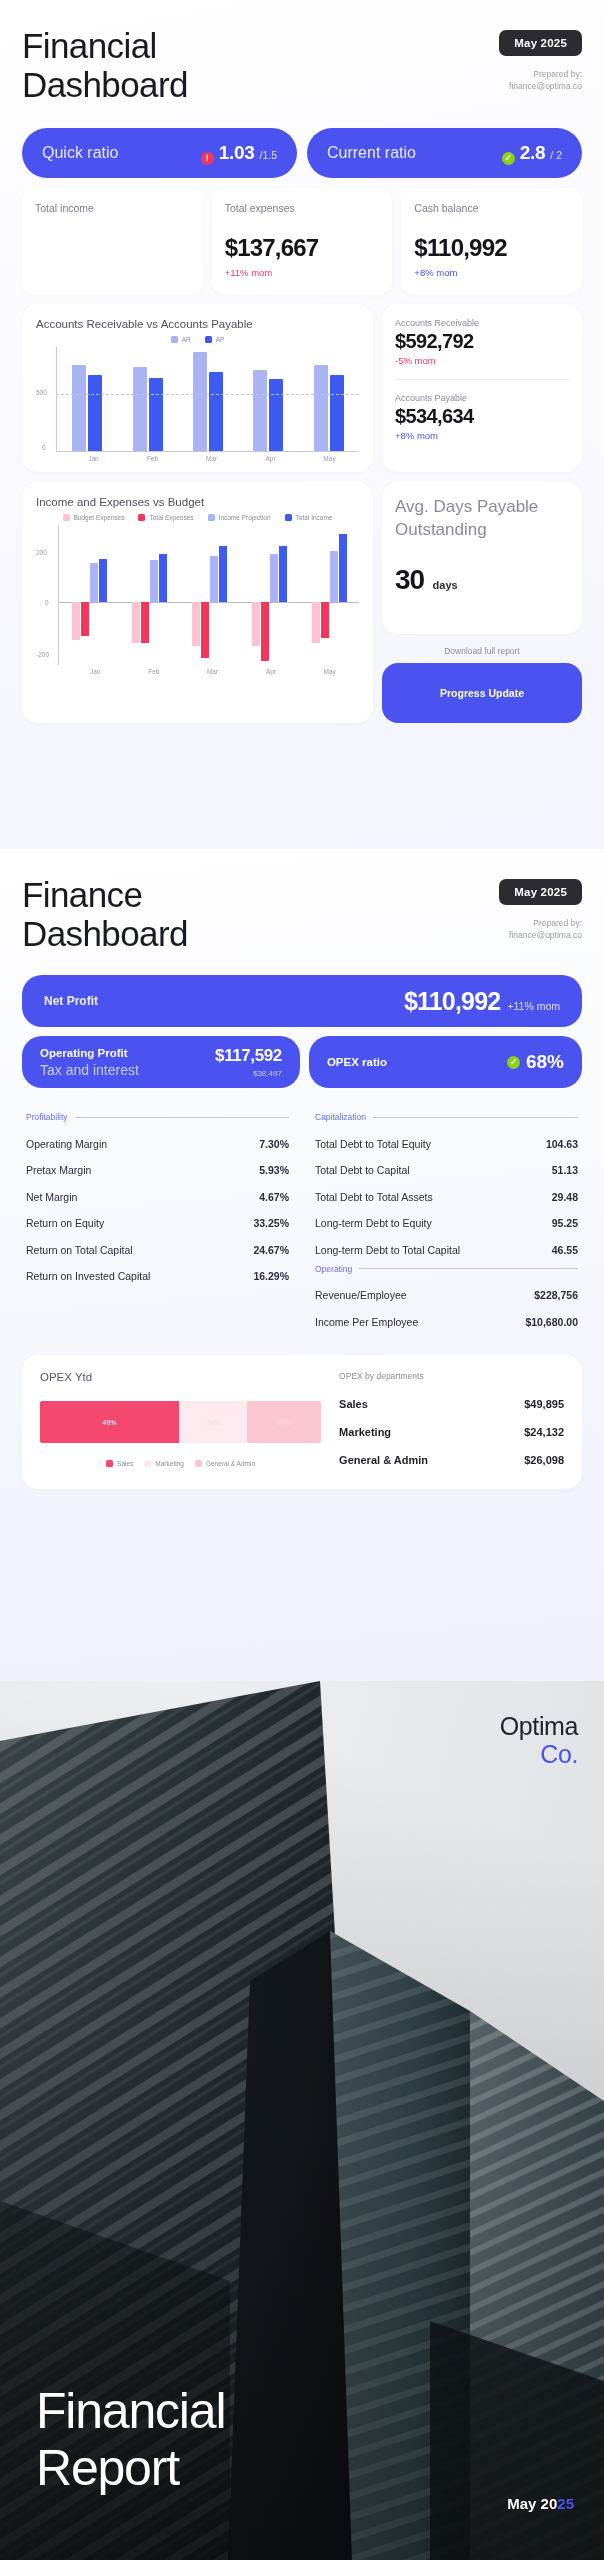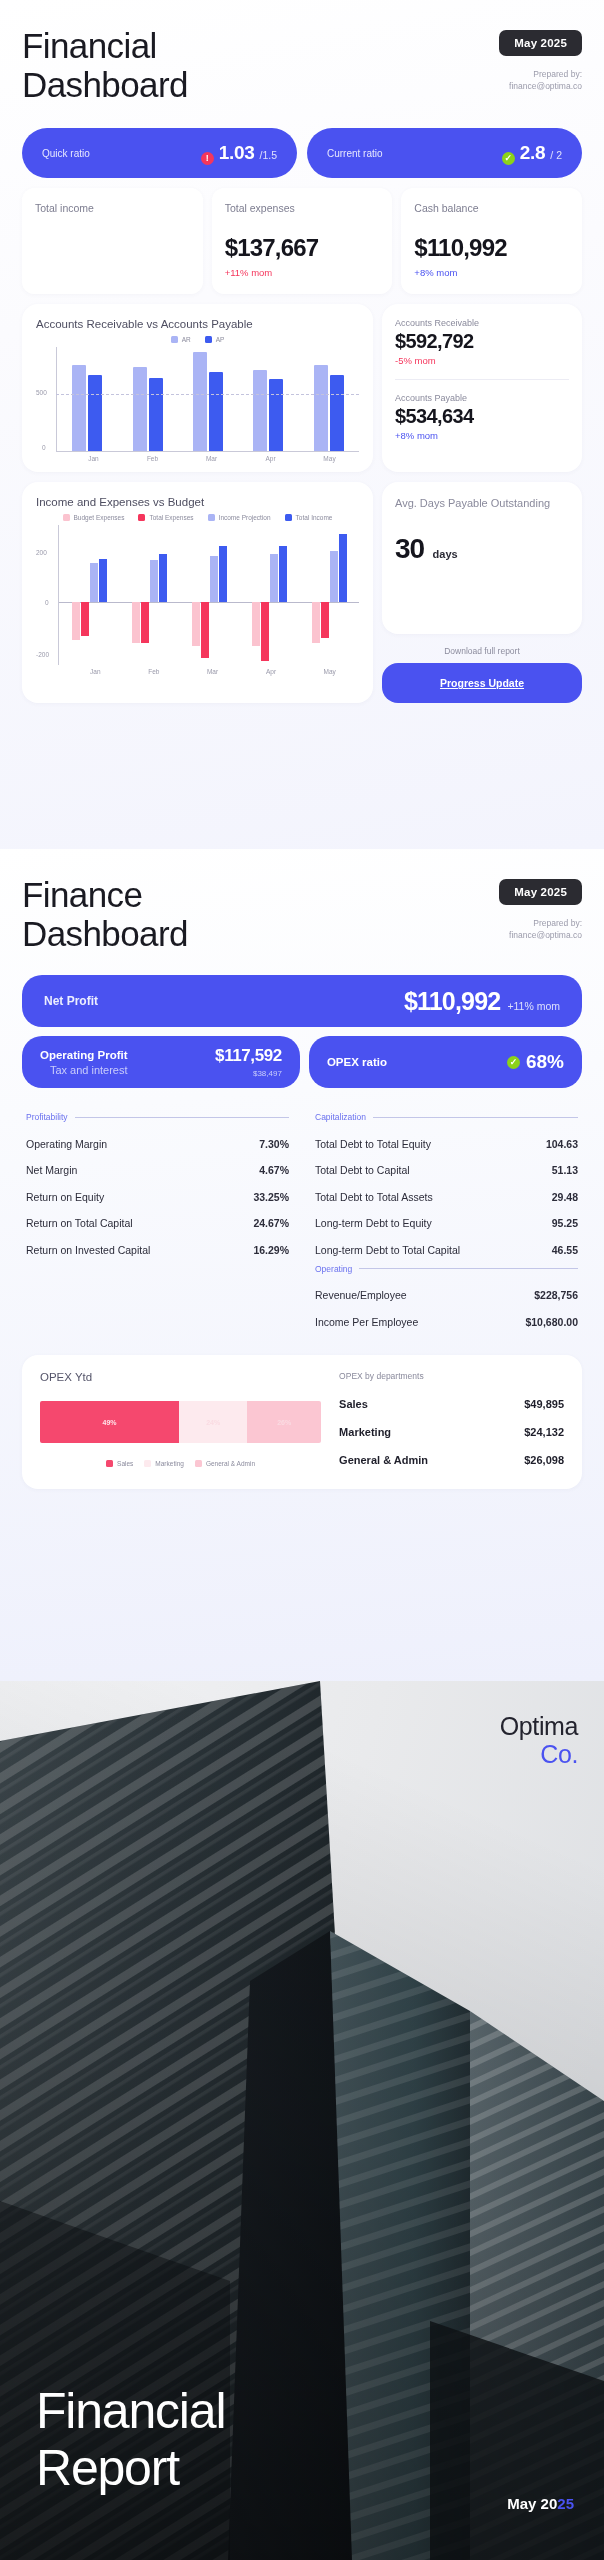--- a/index.html
+++ b/index.html
@@ -62,21 +62,21 @@
   .ratio-card {
     flex: 1;
     background: #4a52f0;
     border-radius: 26px;
     height: 50px;
     display: flex;
     align-items: center;
     justify-content: space-between;
     padding: 0 20px;
   }
-  .ratio-label { color: #e7e8fe; font-size: 10px; }
+  .ratio-label { color: #e7e8fe; font-size: 16px; }
   .ratio-val { display: flex; align-items: baseline; gap: 5px; }
   .badge-dot {
     width: 13px; height: 13px; border-radius: 50%;
     display: inline-flex; align-items: center; justify-content: center;
     font-size: 9px; color: #fff; font-weight: 700;
     position: relative; top: 2px;
   }
   .badge-warn { background: #f5365c; }
   .badge-ok { background: #8cd219; }
   .ratio-num { color: #fff; font-size: 19px; font-weight: 700; letter-spacing: -0.3px; }
@@ -136,45 +136,44 @@
   .mini-value { font-size: 20px; font-weight: 700; color: #15151d; letter-spacing: -0.6px; margin-top: 2px; }
   .mini-delta { font-size: 9.5px; margin-top: 2px; }
   .divider { height: 1px; background: #ececf4; margin: 13px 0; }
 
   .dpo-big { font-size: 28px; font-weight: 700; color: #15151d; letter-spacing: -1px; }
   .dpo-unit { font-size: 11px; color: #2b2b36; font-weight: 600; margin-left: 4px; }
   .dl-text { text-align: center; font-size: 8.5px; color: #8d8d9e; margin-top: 12px; }
   .cta-btn {
     display: block; width: 100%; margin-top: 7px;
     background: #4a52f0; color: #fff; border: none;
-    border-radius: 16px; padding: 14px 0;
+    border-radius: 16px; padding: 24px 0;
     font-size: 10.5px; font-weight: 600; cursor: pointer;
     font-family: "Liberation Sans", sans-serif;
-    text-decoration: underline;
   }
 
   
   .wide-card {
     background: #4a52f0; border-radius: 20px;
     height: 52px; display: flex; align-items: center; justify-content: space-between;
     padding: 0 22px; margin-top: 22px;
   }
   .wide-label { color: #eceefe; font-size: 12px; font-weight: 600; }
   .wide-val { display: flex; align-items: baseline; gap: 7px; }
   .wide-num { color: #fff; font-size: 25px; font-weight: 700; letter-spacing: -0.8px; }
   .wide-delta { color: #dde0fd; font-size: 10.5px; }
 
   .duo-row { display: flex; gap: 9px; margin-top: 9px; }
   .duo-card { background: #4a52f0; border-radius: 20px; padding: 11px 18px; height: 52px;
               display: flex; align-items: center; }
   .duo-a { flex: 1.02; justify-content: space-between; }
   .duo-b { flex: 1; justify-content: space-between; }
   .duo-stack { display: flex; flex-direction: column; gap: 3px; }
   .duo-top { color: #fff; font-size: 11.5px; font-weight: 600; }
-  .duo-sub { color: #c9ccfb; font-size: 11px; text-align: right; }
+  .duo-sub { color: #c9ccfb; font-size: 14px; }
   .duo-right { display: flex; flex-direction: column; align-items: flex-end; gap: 3px; }
   .duo-num { color: #fff; font-size: 17px; font-weight: 700; letter-spacing: -0.4px; }
   .duo-numsub { color: #c9ccfb; font-size: 8px; }
   .opex-val { display: flex; align-items: center; gap: 6px; }
   .opex-num { color: #fff; font-size: 19px; font-weight: 700; }
 
   
   .metrics { display: flex; gap: 26px; margin-top: 24px; padding: 0 4px; }
   .mcol { flex: 1; }
   .sec-head { display: flex; align-items: center; gap: 7px; margin-bottom: 9px; }
@@ -397,21 +396,21 @@
             <div class="xtick">Feb</div>
             <div class="xtick">Mar</div>
             <div class="xtick">Apr</div>
             <div class="xtick">May</div>
           </div>
       </div>
     </div>
 
     <div style="width:200px; flex:0 0 200px; display:flex; flex-direction:column;">
       <div class="side-panel" style="width:100%; flex:0 0 auto; min-height:152px;">
-        <div class="mini-label" style="font-size:11px; line-height:1.35;">Avg. Days Payable Outstanding</div>
+        <div class="mini-label" style="font-size:17px; line-height:1.35;">Avg. Days Payable Outstanding</div>
         <div style="margin-top:22px;">
           <span class="dpo-big">30</span>
           <span class="dpo-unit">days</span>
         </div>
       </div>
       <div class="dl-text">Download full report</div>
       <button class="cta-btn">Progress Update</button>
     </div>
   </div>
 </section>
@@ -457,20 +456,24 @@
 
   <div class="metrics">
     <div class="mcol" id="col-left">
         <div class="sec-head">
           <span class="sec-title">Profitability</span>
           <span class="sec-rule"></span>
         </div>
         <div class="mrow">
           <span class="mname">Operating Margin</span>
           <span class="mval">7.30%</span>
+        </div>
+        <div class="mrow">
+          <span class="mname">Pretax Margin</span>
+          <span class="mval">5.93%</span>
         </div>
         <div class="mrow">
           <span class="mname">Net Margin</span>
           <span class="mval">4.67%</span>
         </div>
         <div class="mrow">
           <span class="mname">Return on Equity</span>
           <span class="mval">33.25%</span>
         </div>
         <div class="mrow">

